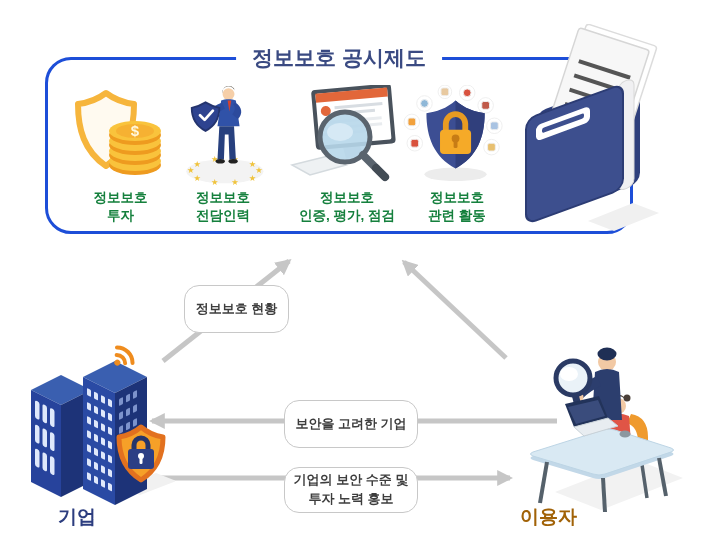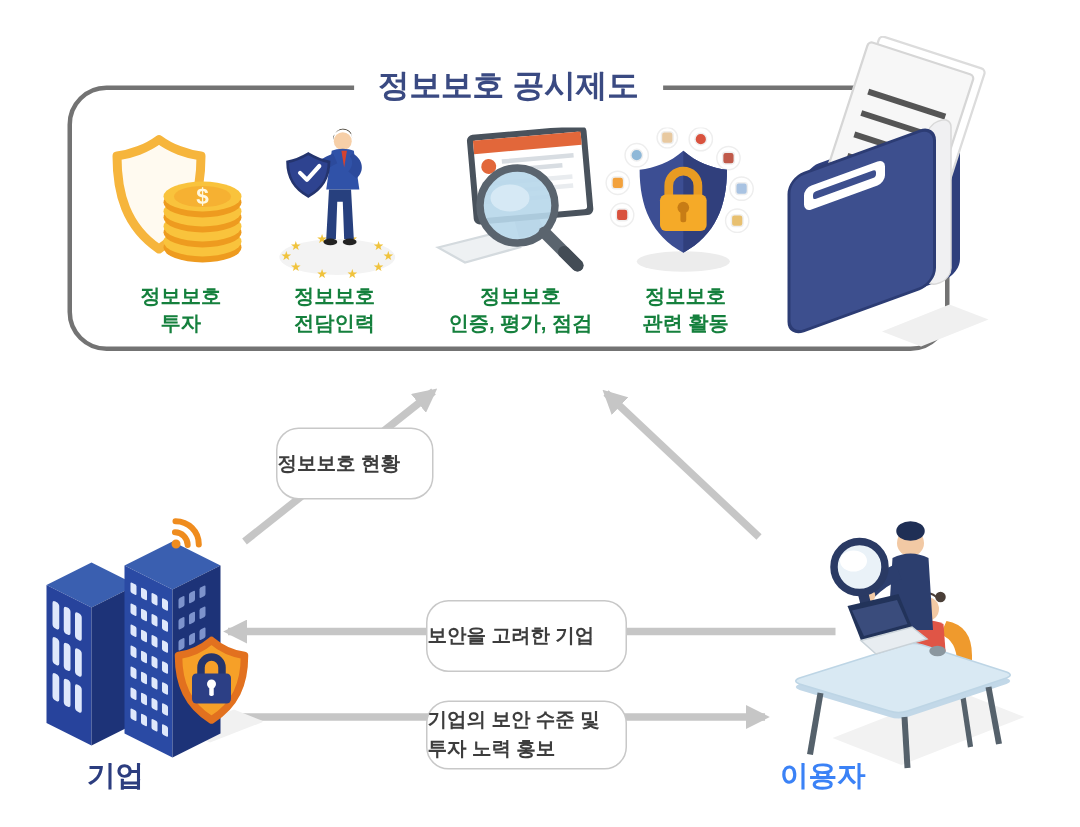--- a/index.html
+++ b/index.html
@@ -1,50 +1,50 @@
 <!DOCTYPE html>
 <html><head>
 <meta charset="utf-8">
 <style>
   html,body{margin:0;padding:0;background:#fff;}
   body{font-family:"Liberation Sans",sans-serif;-webkit-font-smoothing:antialiased;}
   .canvas{position:relative;width:720px;height:551px;background:#fff;overflow:hidden;}
 
   
   .top-box{position:absolute;left:45px;top:57px;width:588px;height:177px;
-    border:3px solid #737373;border-radius:26px;box-sizing:border-box;background:#fff;z-index:0;}
+    border:3px solid #1d4ed8;border-radius:26px;box-sizing:border-box;background:#fff;z-index:0;}
   .box-title{position:absolute;left:50%;top:-19px;transform:translateX(-50%);
     background:#fff;padding:0 16px;font-size:21px;font-weight:700;color:#3a4a82;
     white-space:nowrap;height:34px;line-height:34px;z-index:2;}
   .box-item{position:absolute;top:24px;display:flex;flex-direction:column;align-items:center;}
   .icon-slot{height:102px;display:flex;align-items:center;justify-content:center;}
   .icon-label{margin-top:3px;text-align:center;font-weight:700;font-size:13.5px;color:#15803d;line-height:1.35;}
   .item1{left:20px;width:105px;} .item2{left:125px;width:100px;}
   .item3{left:238px;width:122px;} .item4{left:350px;width:118px;}
 
   .folder{position:absolute;left:518px;top:24px;z-index:3;}
 
   
   .arrows{position:absolute;left:0;top:0;width:720px;height:551px;z-index:1;pointer-events:none;}
 
   
   .pill{position:absolute;background:#fff;border:1.5px solid #c8c8c8;border-radius:15px;
-    display:flex;flex-direction:column;align-items:flex-start;justify-content:center;
+    display:flex;flex-direction:column;align-items:center;justify-content:center;
     font-weight:700;font-size:13px;color:#3d3d3d;line-height:1.45;z-index:2;text-align:center;}
   .pill1{left:184px;top:285px;width:103px;height:46px;}
   .pill2{left:420px;top:287px;width:102px;height:46px;}
   .pill3{left:284px;top:400px;width:132px;height:46px;gap:10px;}
   .pill4{left:284px;top:455px;width:132px;height:44px;margin-top:12px;}
 
   .company-illust{position:absolute;left:25px;top:345px;z-index:2;}
   .users-illust{position:absolute;left:515px;top:340px;z-index:2;}
 
   .actor-label{position:absolute;font-weight:700;font-size:19px;z-index:4;}
   .label-company{left:58px;top:504px;width:62px;color:#2c3d7f;}
-  .label-user{left:520px;top:504px;width:86px;color:#3b82f6;}
+  .label-user{left:520px;top:504px;width:86px;color:#a16207;}
 </style>
 </head>
 <body>
 
 <div class="canvas">
 
   <div class="top-box">
     <div class="box-title">정보보호 공시제도</div>
 
     <div class="box-item item1">

